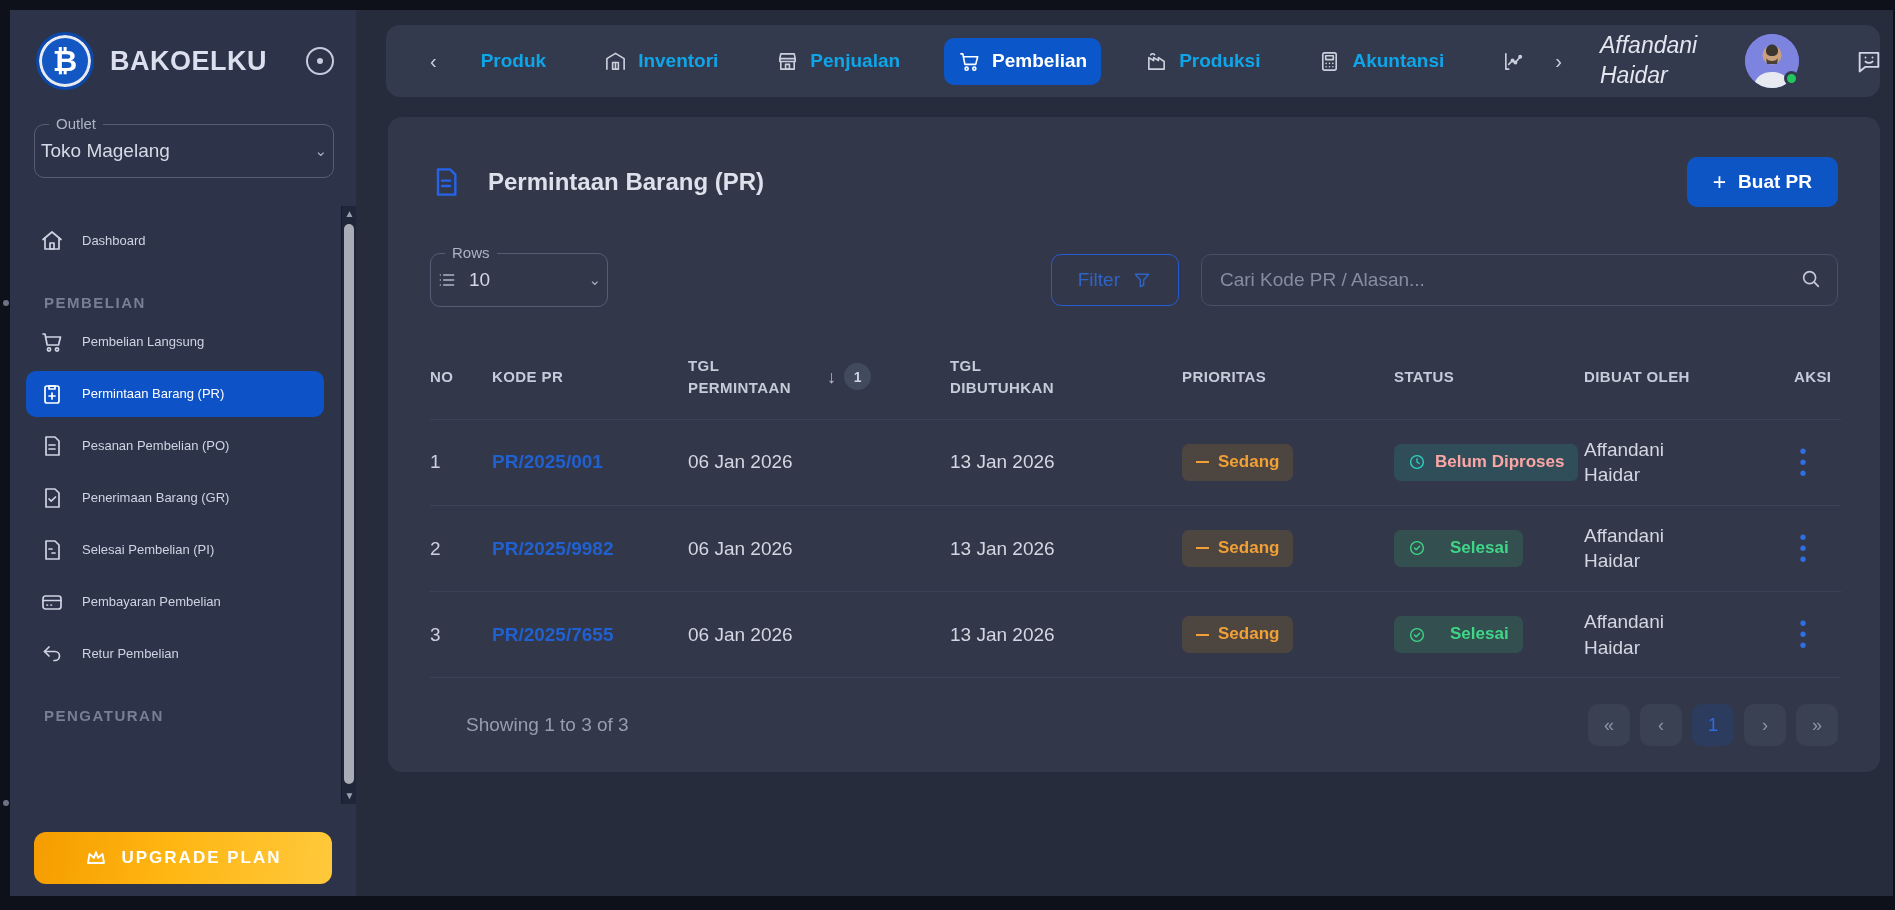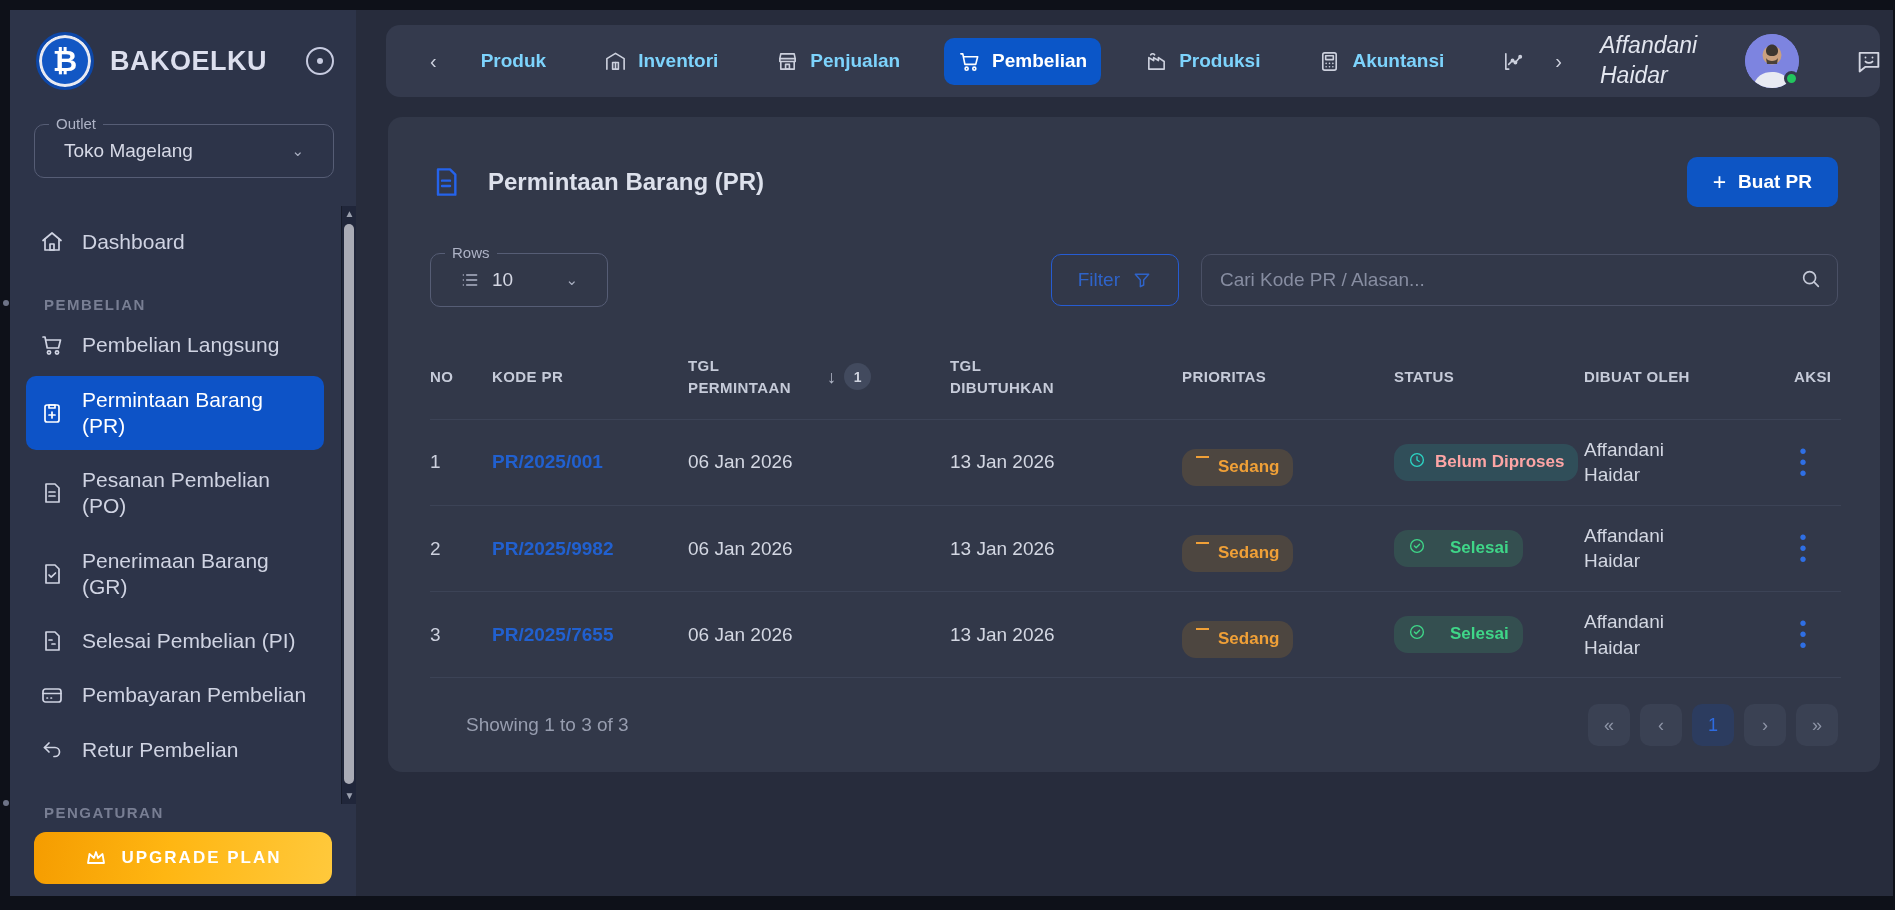--- a/index.html
+++ b/index.html
@@ -9,28 +9,28 @@
   .frame { display:flex; width:100%; height:100%; }
 
   
   .sidebar { position:relative; width:346px; background:#2d3449; flex-shrink:0; display:flex; flex-direction:column; padding:22px 0 4px 0; }
   .sb-head { display:flex; align-items:center; padding:0 22px 0 26px; }
   .logo-badge { width:58px; height:58px; border-radius:50%; background:#1257c4; border:3px solid #0d47a8; box-shadow:0 0 0 3px #e8eaf2 inset; display:flex; align-items:center; justify-content:center; color:#fff; font-size:30px; font-weight:bold; }
   .brand { margin-left:16px; color:#dcdfee; font-size:27px; font-weight:800; letter-spacing:.5px; }
   .collapse { margin-left:auto; width:28px; height:28px; border-radius:50%; border:2px solid #c7cbe0; position:relative; cursor:pointer; }
   .collapse::after { content:""; position:absolute; left:50%; top:50%; width:6px; height:6px; margin:-3px 0 0 -3px; border-radius:50%; background:#c7cbe0; }
 
-  .fieldset { position:relative; border:1px solid #565d75; border-radius:10px; height:54px; display:flex; align-items:center; padding:0 29px; }
+  .fieldset { position:relative; border:1px solid #565d75; border-radius:10px; height:54px; display:flex; align-items:center; padding:0 6px; }
   .fieldset .legend { position:absolute; top:-10px; left:14px; background:#2d3449; padding:0 7px; font-size:15px; color:#aeb3c6; }
   .outlet-box { margin:34px 22px 0 24px; cursor:pointer; }
   .outlet-value { color:#d6d9e6; font-size:19px; }
   .outlet-box .chev { margin-left:auto; color:#aab0c2; font-size:15px; }
 
   .sb-nav { margin-top:34px; flex:1; overflow:hidden; padding-right:26px; }
-  .sb-item { display:flex; align-items:center; gap:18px; margin:6px 6px 6px 16px; padding:11px 14px; border-radius:10px; color:#cfd3e2; font-size:21px; cursor:pointer; line-height:1.25; }
+  .sb-item { display:flex; align-items:center; gap:18px; margin:6px 6px 6px 16px; padding:11px 14px; border-radius:10px; color:#cfd3e2; font-size:13px; cursor:pointer; line-height:1.25; }
   .sb-item svg { flex-shrink:0; }
   .sb-item.active { background:#0d53c7; color:#ffffff; }
   .sb-section { margin:30px 0 8px 34px; color:#787e93; font-size:15px; font-weight:bold; letter-spacing:1.5px; }
   .icon-stroke { stroke:#cfd3e2; fill:none; stroke-width:1.7; stroke-linecap:round; stroke-linejoin:round; }
   .sb-item.active .icon-stroke { stroke:#ffffff; }
 
   
   .sb-scroll { position:absolute; top:196px; bottom:92px; right:0; width:15px; background:#20263a; border-left:1px solid #171c2a; }
   .sb-scroll .arrow { position:absolute; left:0; width:15px; height:16px; color:#9aa0ae; font-size:10px; text-align:center; line-height:16px; }
   .sb-scroll .arrow.up { top:0; }
@@ -38,21 +38,21 @@
   .sb-thumb { position:absolute; left:2px; right:2px; top:18px; bottom:20px; background:#a9abb5; border-radius:6px; }
 
   .upgrade-btn { margin:10px 24px 8px 24px; height:52px; border:none; border-radius:12px; background:linear-gradient(100deg,#f59c00 0%,#ffb612 45%,#ffc93c 100%); color:#ffffff; font-size:17px; font-weight:800; letter-spacing:2px; display:flex; align-items:center; justify-content:center; gap:13px; cursor:pointer; font-family:inherit; }
 
   .section-dot { position:absolute; width:6px; height:6px; border-radius:50%; background:#6d7386; left:3px; }
 
   
   .main { flex:1; background:#272c3c; min-width:0; padding:15px 13px 0 30px; }
   .topnav { height:72px; background:#343a4d; border-radius:14px; display:flex; align-items:center; padding:0 26px 0 44px; gap:30px; }
   .nav-scroll { color:#cdd1de; font-size:20px; cursor:pointer; background:none; border:none; font-family:inherit; }
-  .nav-item { display:flex; align-items:center; gap:11px; color:#7dd3fc; font-size:19px; font-weight:bold; cursor:pointer; padding:12px 14px; border-radius:10px; white-space:nowrap; }
+  .nav-item { display:flex; align-items:center; gap:11px; color:#0ea5e9; font-size:19px; font-weight:bold; cursor:pointer; padding:12px 14px; border-radius:10px; white-space:nowrap; }
   .nav-item.active { background:#0b56c8; color:#ffffff; }
   .nav-item .icon-stroke { stroke:#ccd0dd; }
   .nav-item.active .icon-stroke { stroke:#ffffff; }
   .nav-user { margin-left:8px; color:#e3e6ef; font-size:23px; line-height:1.3; cursor:pointer;font-style:italic; }
   .avatar-wrap { position:relative; margin-left:18px; cursor:pointer; }
   .avatar { width:54px; height:54px; border-radius:50%; overflow:hidden; background:#7d84e0; }
   .online-dot { position:absolute; right:0; bottom:2px; width:15px; height:15px; border-radius:50%; background:#22c55e; border:3px solid #343a4d; }
   .tool-icon { margin-left:26px; cursor:pointer; display:flex; }
   .tool-icon .icon-stroke { stroke:#d3d6e2; stroke-width:1.6; }
 
@@ -78,21 +78,21 @@
   thead th { text-align:left; color:#c6cbd9; font-size:15px; font-weight:bold; letter-spacing:.4px; padding:14px 8px 20px 0; vertical-align:middle; line-height:1.45; }
   th .wrap { display:inline-block; max-width:125px; vertical-align:middle; }
   .sort-ui { display:inline-flex; align-items:center; gap:8px; margin-left:14px; vertical-align:middle; cursor:pointer; }
   .sort-arrow { color:#b3b9c9; font-size:18px; font-weight:normal; }
   .sort-badge { width:27px; height:27px; border-radius:50%; background:#424a5e; color:#ced2de; font-size:14px; display:flex; align-items:center; justify-content:center; }
   tbody tr { border-top:1px solid #3c4356; border-bottom:1px solid #3c4356; }
   tbody td { padding:17px 8px 17px 0; color:#d3d7e2; font-size:19px; vertical-align:middle; line-height:1.35; }
   td.no-cell { color:#cdd1de; }
   .kode-link { color:#2160cf; font-weight:bold; cursor:pointer; }
   .creator { display:inline-block; max-width:105px; }
-  .badge { display:inline-flex; align-items:flex-start; gap:9px; padding:7px 14px; border-radius:14px; font-size:17px; font-weight:bold; white-space:nowrap; }
+  .badge { display:inline-flex; align-items:center; gap:9px; padding:7px 14px; border-radius:7px; font-size:17px; font-weight:bold; white-space:nowrap; }
   .badge-warn { background:rgba(245,158,11,.14); color:#f0a037; }
   .badge-warn .dash { width:13px; height:0; border-top:2px solid #f0a037; display:inline-block; }
   .badge-teal { background:rgba(45,212,191,.14); color:#fca5a5; }
   .badge-green { background:rgba(74,222,128,.14); color:#3fd688;gap:24px; }
   .dots { color:#2f6fe4; font-size:20px; letter-spacing:0; line-height:.55; cursor:pointer; text-align:center; width:18px; }
 
   .table-footer { display:flex; align-items:center; margin-top:26px; }
   .showing { color:#979daf; font-size:19px;margin-left:36px; }
   .pager { margin-left:auto; display:flex; gap:10px; }
   .pg-btn { width:42px; height:42px; border-radius:10px; border:none; background:#3a4153; color:#8d94a6; font-size:18px; cursor:pointer; font-family:inherit; }

